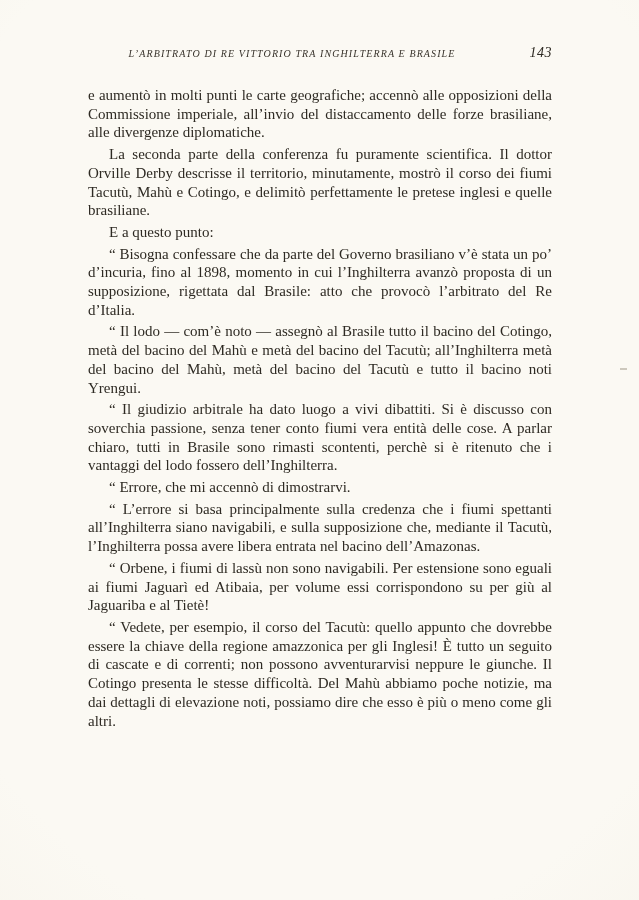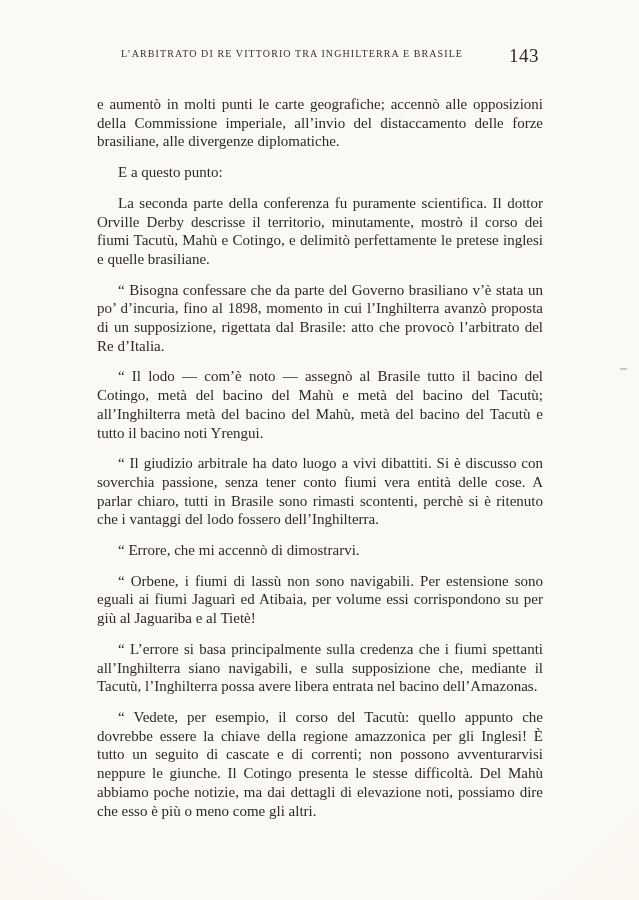--- a/index.html
+++ b/index.html
@@ -24,45 +24,46 @@
   .running-head {
     position: absolute;
     top: 48px;
     left: 85px;
     width: 470px;
     text-align: center;
     font-size: 10px;
     letter-spacing: 1.1px;
     color: #37322a;
     white-space: nowrap;
+    font-style: italic;
   }
   .head-title {
     display: inline-block;
     transform: translateX(-28px);
   }
   .page-number {
     position: absolute;
-    right: 16px;
+    right: 3px;
     top: -3px;
-    font-size: 19px;
+    font-size: 14px;
     letter-spacing: 0.5px;
     color: #2e2a23;
   }
   .text-block {
     position: absolute;
     top: 83px;
     left: 85px;
     width: 470px;
     font-size: 15px;
     line-height: 18.7px;
     text-align: justify;
     color: #2e2a23;
   }
   .para {
-    margin: 12px;
+    margin: 3px;
     text-indent: 21px;
   }
   .para.no-indent {
     text-indent: 0;
   }
   .scan-mark {
     position: absolute;
     right: 12px;
     top: 368px;
     width: 7px;
@@ -76,26 +77,26 @@
 
 <div class="page">
 
   <header class="running-head">
     <span class="head-title">L’ARBITRATO DI RE VITTORIO TRA INGHILTERRA E BRASILE</span>
     <span class="page-number">143</span>
   </header>
 
   <main class="text-block">
     <p class="para no-indent">e aumentò in molti punti le carte geografiche; accennò alle opposizioni della Commissione imperiale, all’invio del distaccamento delle forze brasiliane, alle divergenze diplomatiche.</p>
+    <p class="para">La seconda parte della conferenza fu puramente scientifica. Il dottor Orville Derby descrisse il territorio, minutamente, mostrò il corso dei fiumi Tacutù, Mahù e Cotingo, e delimitò perfettamente le pretese inglesi e quelle brasiliane.</p>
     <p class="para">E a questo punto:</p>
-    <p class="para">La seconda parte della conferenza fu puramente scientifica. Il dottor Orville Derby descrisse il territorio, minutamente, mostrò il corso dei fiumi Tacutù, Mahù e Cotingo, e delimitò perfettamente le pretese inglesi e quelle brasiliane.</p>
     <p class="para">“ Bisogna confessare che da parte del Governo brasiliano v’è stata un po’ d’incuria, fino al 1898, momento in cui l’Inghilterra avanzò proposta di un supposizione, rigettata dal Brasile: atto che provocò l’arbitrato del Re d’Italia.</p>
     <p class="para">“ Il lodo — com’è noto — assegnò al Brasile tutto il bacino del Cotingo, metà del bacino del Mahù e metà del bacino del Tacutù; all’Inghilterra metà del bacino del Mahù, metà del bacino del Tacutù e tutto il bacino noti Yrengui.</p>
     <p class="para">“ Il giudizio arbitrale ha dato luogo a vivi dibattiti. Si è discusso con soverchia passione, senza tener conto fiumi vera entità delle cose. A parlar chiaro, tutti in Brasile sono rimasti scontenti, perchè si è ritenuto che i vantaggi del lodo fossero dell’Inghilterra.</p>
     <p class="para">“ Errore, che mi accennò di dimostrarvi.</p>
+    <p class="para">“ L’errore si basa principalmente sulla credenza che i fiumi spettanti all’Inghilterra siano navigabili, e sulla supposizione che, mediante il Tacutù, l’Inghilterra possa avere libera entrata nel bacino dell’Amazonas.</p>
     <p class="para">“ Orbene, i fiumi di lassù non sono navigabili. Per estensione sono eguali ai fiumi Jaguarì ed Atibaia, per volume essi corrispondono su per giù al Jaguariba e al Tietè!</p>
-    <p class="para">“ L’errore si basa principalmente sulla credenza che i fiumi spettanti all’Inghilterra siano navigabili, e sulla supposizione che, mediante il Tacutù, l’Inghilterra possa avere libera entrata nel bacino dell’Amazonas.</p>
     <p class="para">“ Vedete, per esempio, il corso del Tacutù: quello appunto che dovrebbe essere la chiave della regione amazzonica per gli Inglesi! È tutto un seguito di cascate e di correnti; non possono avventurarvisi neppure le giunche. Il Cotingo presenta le stesse difficoltà. Del Mahù abbiamo poche notizie, ma dai dettagli di elevazione noti, possiamo dire che esso è più o meno come gli altri.</p>
   </main>
 
   <div class="scan-mark"></div>
 
 </div>
 
 </body></html>

